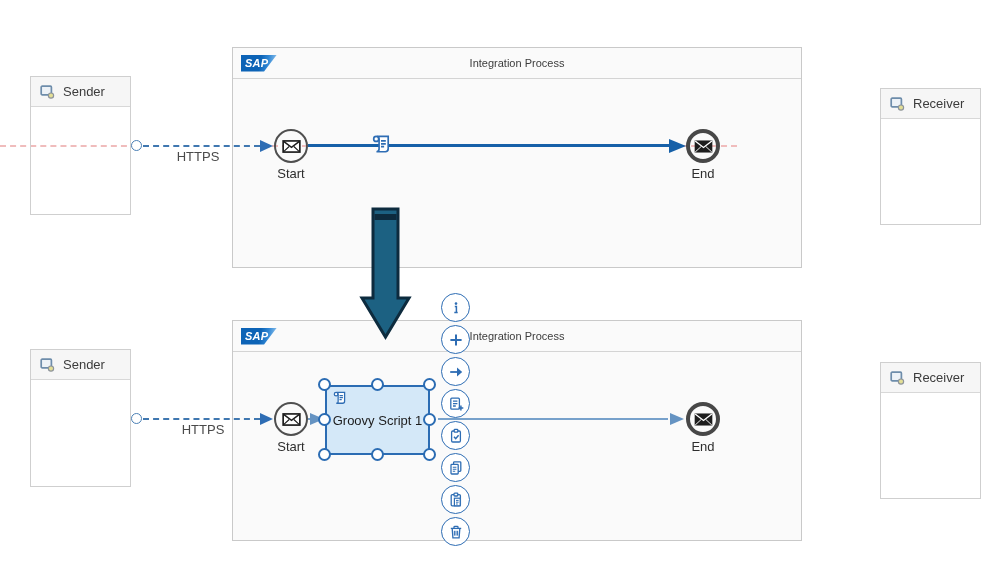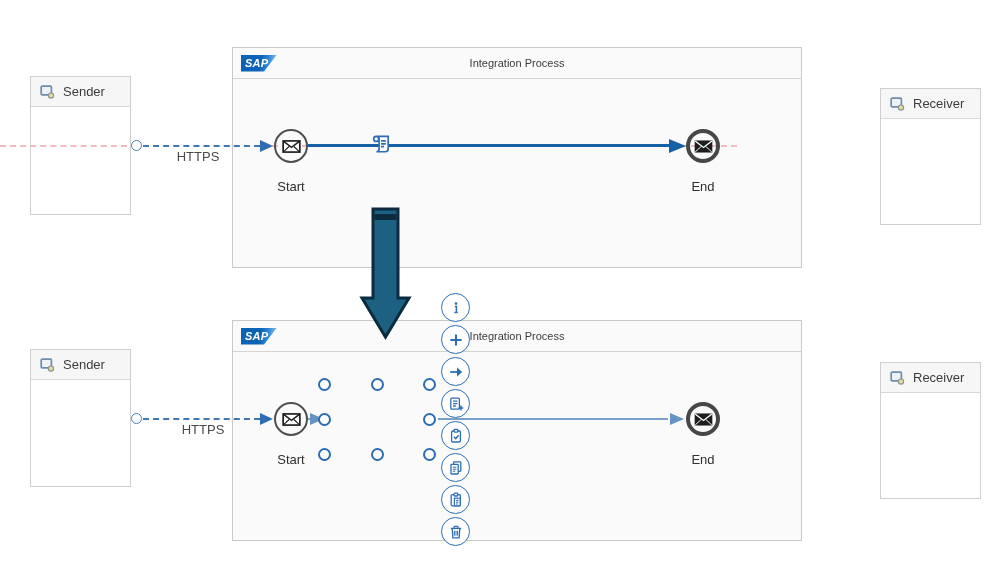--- a/index.html
+++ b/index.html
@@ -35,21 +35,21 @@
   .ah-light  { border-width:6px 0 6px 14px; border-color:transparent transparent transparent #6593c2; }
   .conn-dot { position:absolute; width:11px; height:11px; border-radius:50%;
     border:1.5px solid #4a7fb5; background:#fff; z-index:3; }
   .flow-label { position:absolute; width:70px; text-align:center; font-size:13px; color:#4a4a4a; z-index:3; }
 
   
   .node-circle { position:absolute; width:34px; height:34px; border-radius:50%;
     background:transparent; display:flex; align-items:center; justify-content:center; z-index:3; }
   .start-ring { border:2px solid #4f4f4f; }
   .end-ring   { border:4px solid #474747; }
-  .node-label { position:absolute; width:60px; text-align:center; font-size:13px; color:#2e2e2e; z-index:3;margin-top:13px; }
+  .node-label { position:absolute; width:60px; text-align:center; font-size:13px; color:#2e2e2e; z-index:3; }
 
   
   .script-node { position:absolute; left:325px; top:385px; width:105px; height:70px;
     background:#d4e8f8; border:2px solid #2b6cb3; z-index:3;
     display:flex; align-items:center; justify-content:center;
     font-size:13px; color:#1c1c1c; }
   .script-node .node-icon { position:absolute; top:3px; left:4px; }
   .handle { position:absolute; width:13px; height:13px; border-radius:50%;
     border:2px solid #2b6cb3; background:#fff; z-index:4; }
 
@@ -175,20 +175,30 @@
       <rect x="1" y="1" width="18" height="12" fill="#fff" stroke="#1d1d1d" stroke-width="1.8"></rect>
       <path d="M1.5 1.5 L10 8 L18.5 1.5" fill="none" stroke="#1d1d1d" stroke-width="1.6"></path>
       <path d="M1.5 12.5 L7.5 7 M18.5 12.5 L12.5 7" fill="none" stroke="#1d1d1d" stroke-width="1.2"></path>
     </svg>
   </div>
   <div class="node-label" style="left:261px; top:439px;">Start</div>
 
   <div class="line-light" style="left:308px; top:418px; width:6px;"></div>
   <div class="ah ah-light" style="left:310px; top:413px;"></div>
 
+  <div class="script-node">
+    <span class="node-icon">
+      <svg width="17" height="17" viewBox="0 0 20 20" fill="none" stroke="#2e6db4" stroke-width="1.5">
+        <path d="M6.8 2.8 H16 V13.2 a2.4 2.4 0 0 1 -2.4 2.4 H6.2 a2.2 2.2 0 0 0 2.2 -2.2 V5 a2.2 2.2 0 0 0 -1.6 -2.2 z" fill="#fff"></path>
+        <circle cx="6" cy="4.9" r="2.1" fill="#fff"></circle>
+        <path d="M10 6.6h4M10 9h4M10 11.4h2.6"></path>
+      </svg>
+    </span>
+    <span>Groovy Script 1</span>
+  </div>
 
   <div class="handle" style="left:318px; top:378px;"></div>
   <div class="handle" style="left:371px; top:378px;"></div>
   <div class="handle" style="left:423px; top:378px;"></div>
   <div class="handle" style="left:318px; top:413px;"></div>
   <div class="handle" style="left:423px; top:413px;"></div>
   <div class="handle" style="left:318px; top:448px;"></div>
   <div class="handle" style="left:371px; top:448px;"></div>
   <div class="handle" style="left:423px; top:448px;"></div>
 

